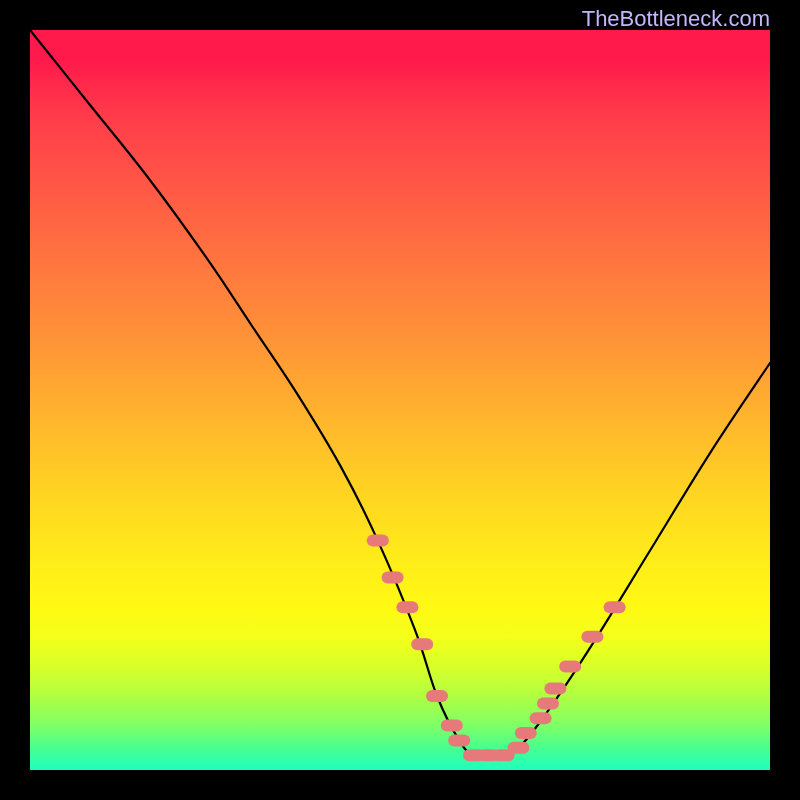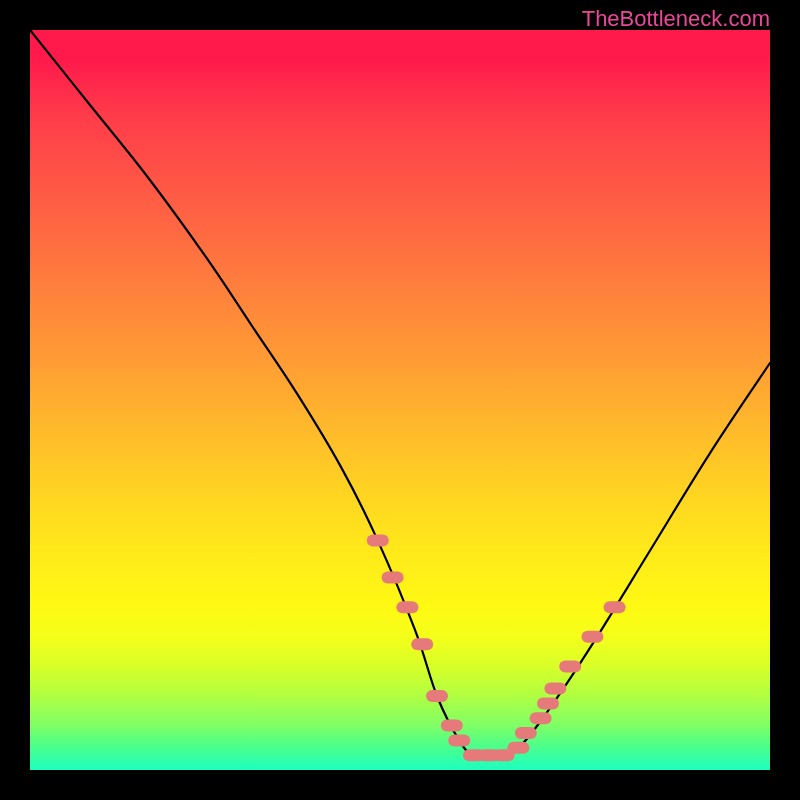--- a/index.html
+++ b/index.html
@@ -40,21 +40,21 @@
       #b0ff42 90%,
       #7fff66 94%,
       #48ff8e 97%,
       #1effc0 100%
     );
   }
   .watermark {
     position: absolute;
     top: 6px;
     right: 30px;
-    color: #ec4899;
+    color: #c4b5fd;
     font-size: 22px;
     font-weight: 500;
     user-select: none;
   }
   svg.curve {
     position: absolute;
     left: 0;
     top: 0;
     width: 740px;
     height: 740px;

